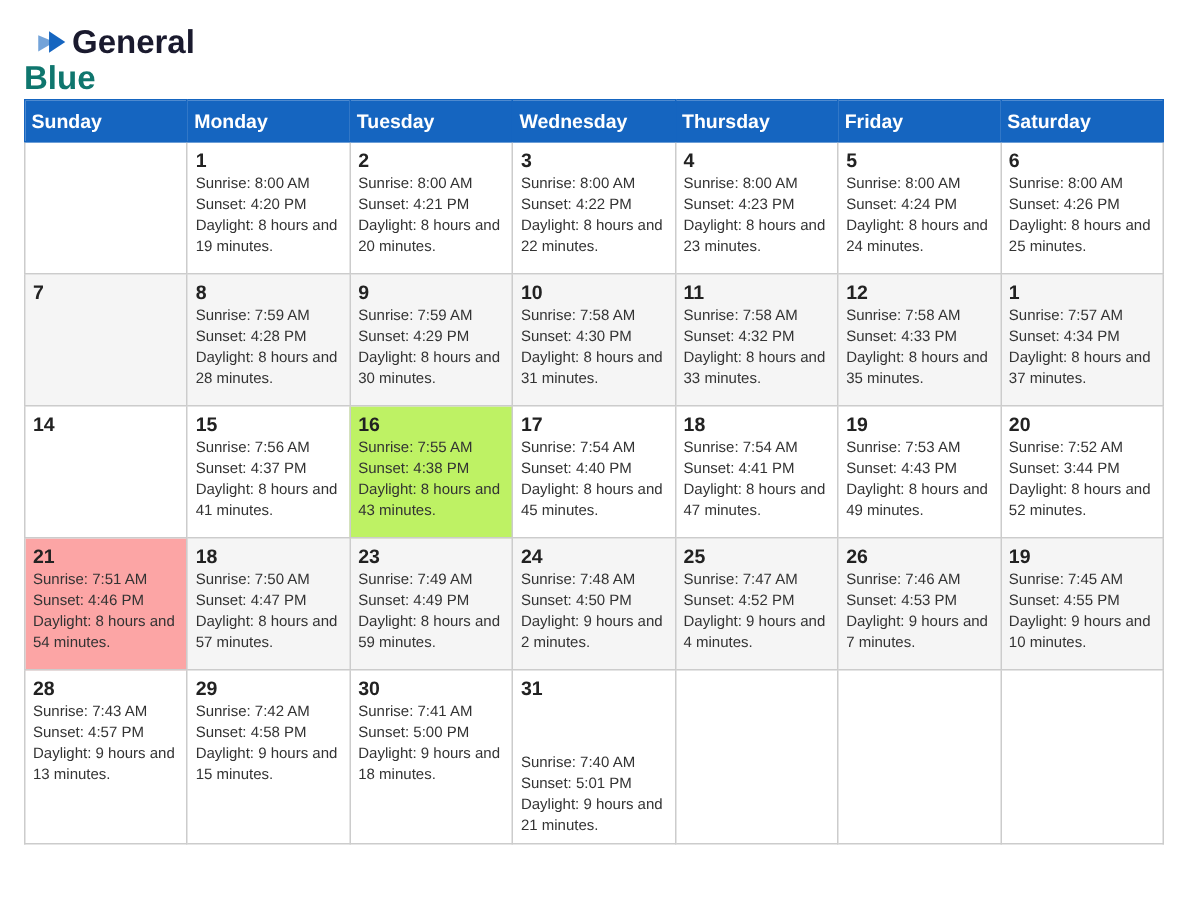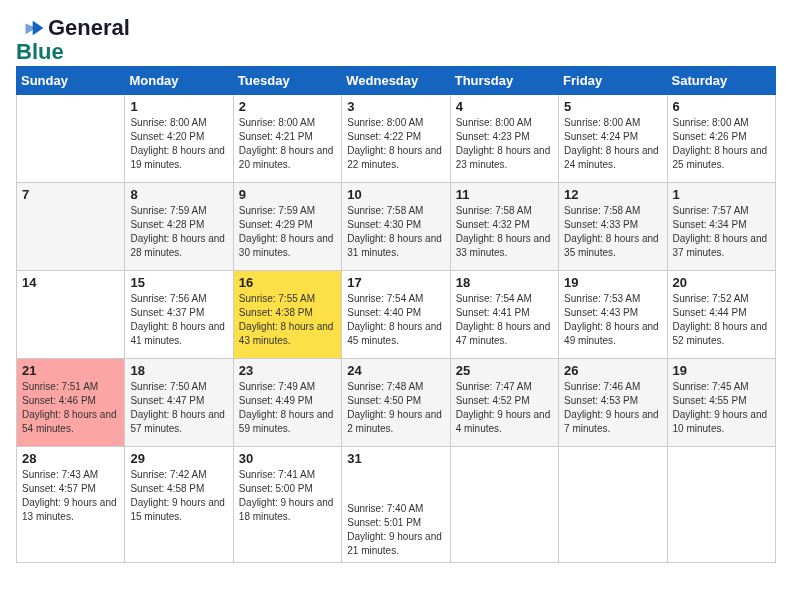--- a/index.html
+++ b/index.html
@@ -213,21 +213,21 @@
       <tr>
         <td style="background-color: rgb(255, 255, 255);">
           <div class="day-number">14</div>
         </td>
         <td style="background-color: rgb(255, 255, 255);">
           <div class="day-number">15</div>
           <div class="day-detail" style="white-space: pre-line;">Sunrise: 7:56 AM
 Sunset: 4:37 PM
 Daylight: 8 hours and 41 minutes.</div>
         </td>
-        <td style="background-color: #fde047;">
+        <td style="background-color: #bef264;">
           <div class="day-number">16</div>
           <div class="day-detail" style="white-space: pre-line;">Sunrise: 7:55 AM
 Sunset: 4:38 PM
 Daylight: 8 hours and 43 minutes.</div>
         </td>
         <td style="background-color: rgb(255, 255, 255);">
           <div class="day-number">17</div>
           <div class="day-detail" style="white-space: pre-line;">Sunrise: 7:54 AM
 Sunset: 4:40 PM
 Daylight: 8 hours and 45 minutes.</div>
@@ -240,21 +240,21 @@
         </td>
         <td style="background-color: rgb(255, 255, 255);">
           <div class="day-number">19</div>
           <div class="day-detail" style="white-space: pre-line;">Sunrise: 7:53 AM
 Sunset: 4:43 PM
 Daylight: 8 hours and 49 minutes.</div>
         </td>
         <td style="background-color: rgb(255, 255, 255); margin-left: 21px;">
           <div class="day-number">20</div>
           <div class="day-detail" style="white-space: pre-line;">Sunrise: 7:52 AM
-Sunset: 4:44 PM
+Sunset: 3:44 PM
 Daylight: 8 hours and 52 minutes.</div>
         </td>
       </tr>
       <tr>
         <td style="background-color: #fca5a5;">
           <div class="day-number">21</div>
           <div class="day-detail" style="white-space: pre-line;">Sunrise: 7:51 AM
 Sunset: 4:46 PM
 Daylight: 8 hours and 54 minutes.</div>
         </td>

